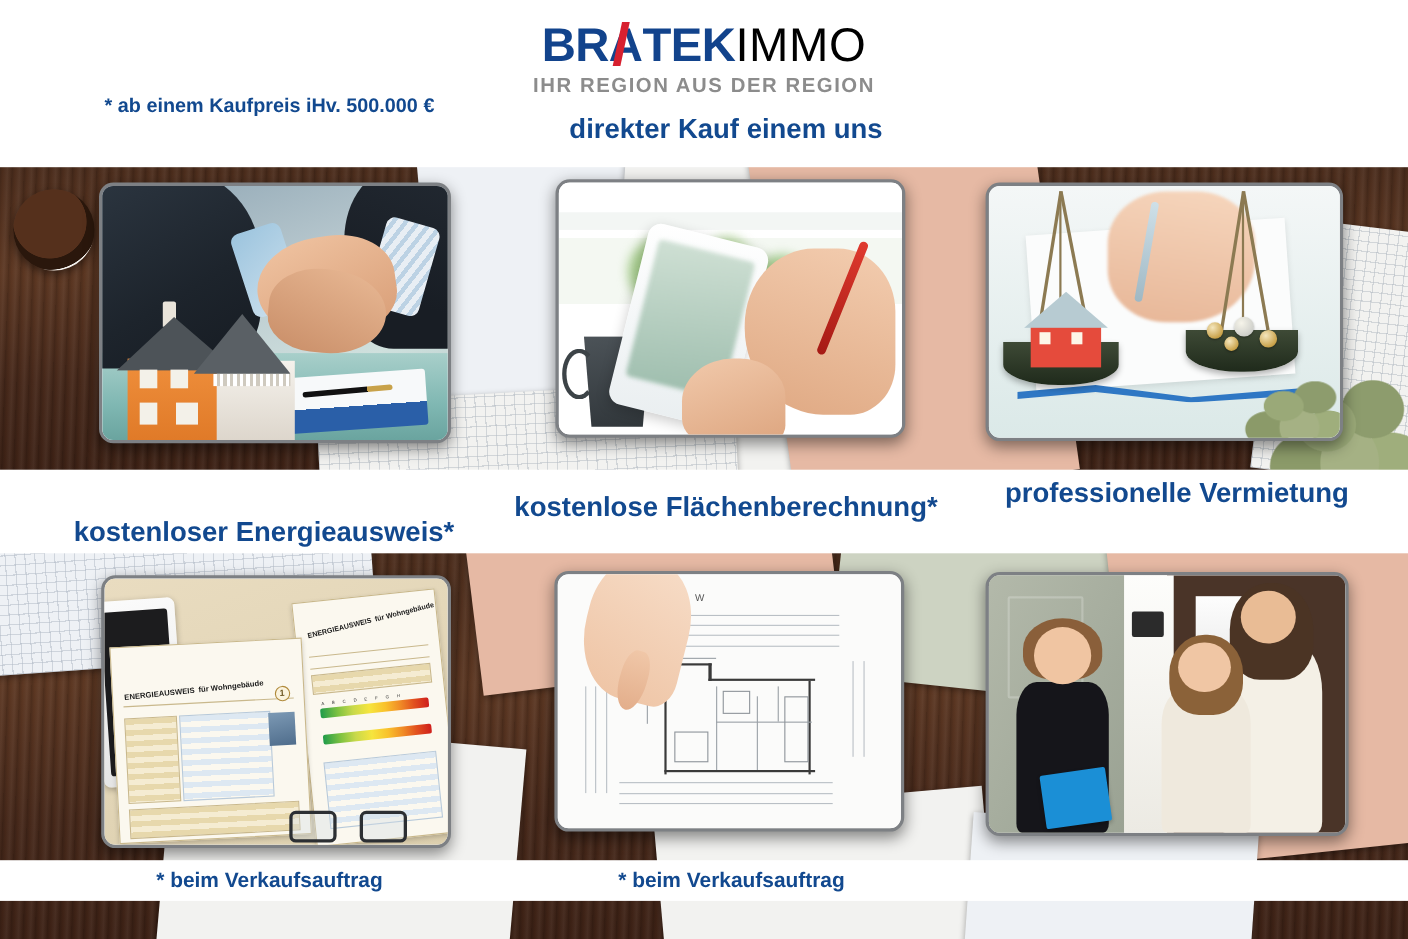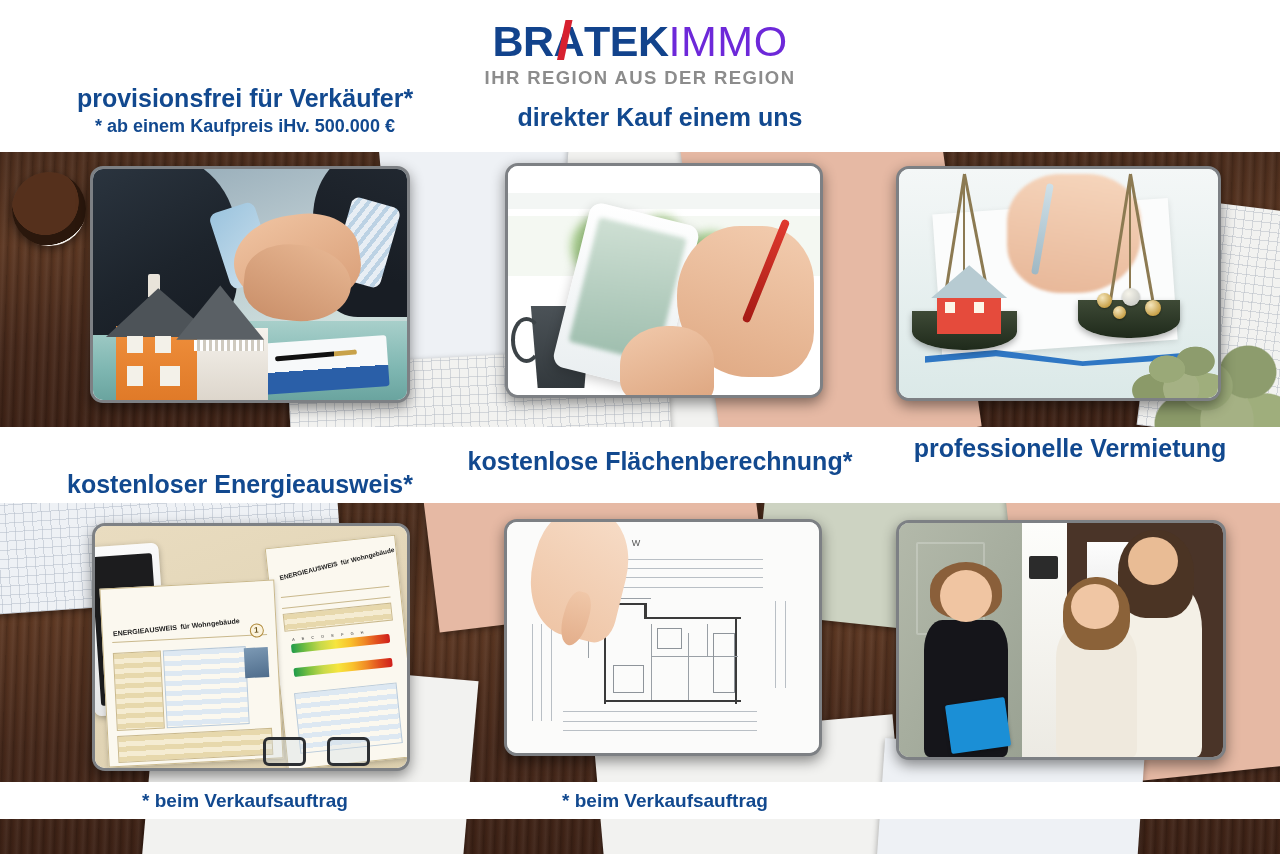--- a/index.html
+++ b/index.html
@@ -19,21 +19,21 @@
   
   .logo { position: absolute; left: 0; right: 0; top: 16px; text-align: center; }
   .logo-line1 { font-size: 43px; font-weight: bold; letter-spacing: -0.5px; line-height: 50px; }
   .logo-bra, .logo-tek { color: #12438c; }
   .logo-a { color: #12438c; position: relative; display: inline-block; }
   .logo-a::before {
     content: ""; position: absolute; left: 3px; top: 4px;
     width: 7px; height: 40px; background: #d7202f;
     transform: skewX(-12deg); transform-origin: bottom left; z-index: 2;
   }
-  .logo-immo { color: #6d28d9; font-weight: 500; letter-spacing: 0.5px; }
+  .logo-immo { color: #000000; font-weight: 500; letter-spacing: 0.5px; }
   .logo-line2 {
     font-size: 18.5px; font-weight: bold; color: #8c8c8c;
     letter-spacing: 1.4px; margin-top: 1px;
   }
 
   
   .headline {
     position: absolute; color: #12498f; font-weight: bold;
     text-align: center; line-height: 1.18;
   }
@@ -512,21 +512,20 @@
     </div>
   </div>
 
   <div class="band-white" id="band-header">
     <div class="logo">
       <div class="logo-line1"><span class="logo-bra">BR</span><span class="logo-a">A</span><span class="logo-tek">TEK</span><span class="logo-immo">IMMO</span></div>
       <div class="logo-line2">IHR REGION AUS DER REGION</div>
     </div>
 
     <div class="headline hl-1">
-      <div>provisionsfrei für Verkäufer*</div>
       <div class="hl-1-sub">* ab einem Kaufpreis iHv. 500.000 €</div>
     </div>
 
     <div class="headline hl-2">direkter Kauf einem uns</div>
 
   </div>
 
   <div class="band-white" id="band-mid"></div>
   <div class="headline hl-4" style="z-index:40;">kostenloser Energieausweis*</div>
   <div class="headline hl-5" style="z-index:40;text-align:center;">kostenlose Flächenberechnung*</div>

